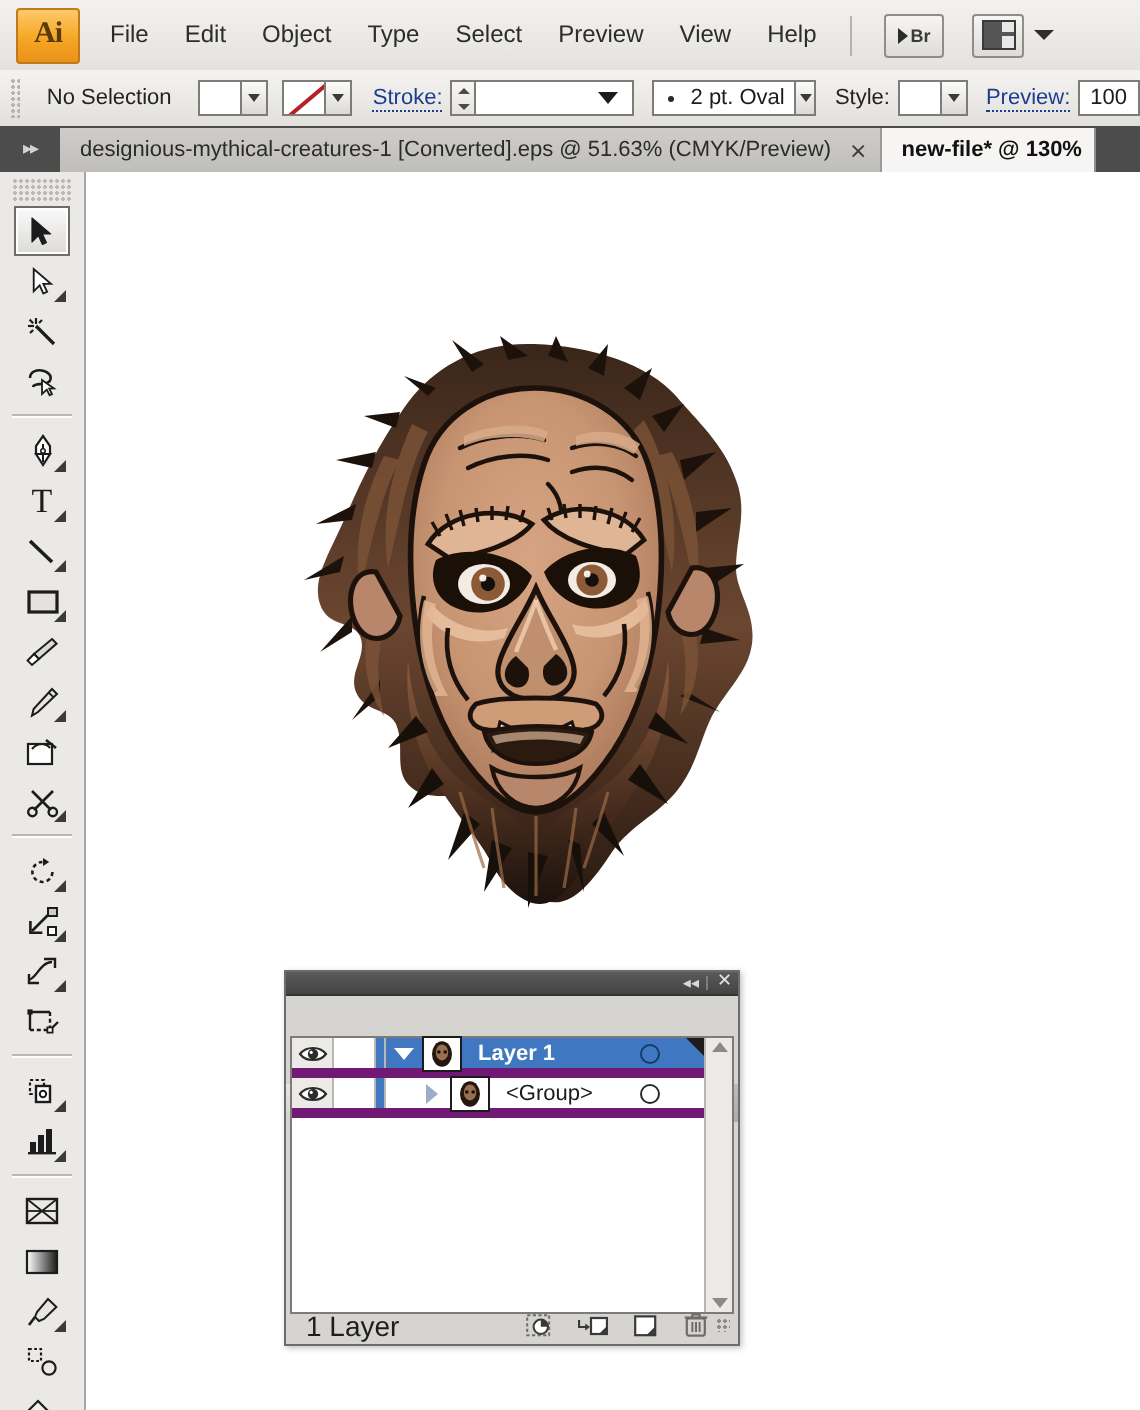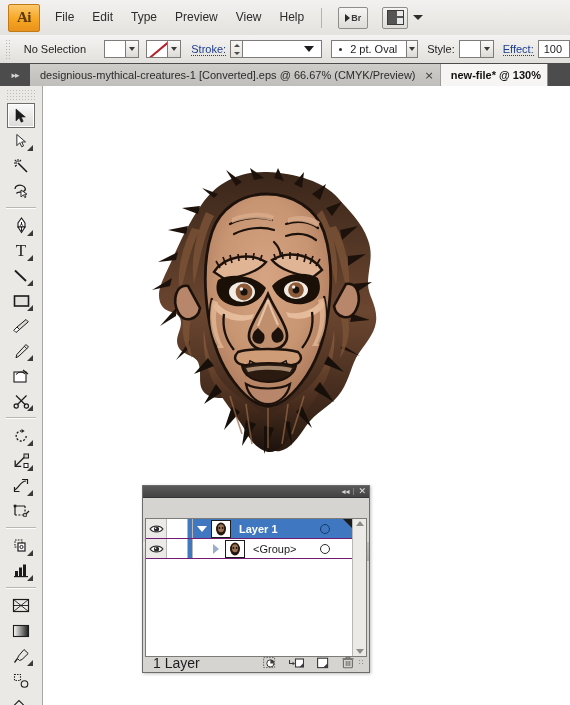--- a/index.html
+++ b/index.html
@@ -222,21 +222,21 @@
   .lp-menu .mlines{display:flex;flex-direction:column;gap:2px;}
   .lp-menu .mlines span{display:block;width:10px;height:1.5px;background:#2c2c2c;}
   .lp-body{
     position:absolute;left:2px;top:32px;width:222px;height:139px;
     background:#ffffff;border:1px solid #7d7b78;box-sizing:border-box;
     display:flex;
   }
   .lp-rows{flex:1;display:flex;flex-direction:column;}
   .lrow{
     height:20px;display:flex;align-items:center;
-    border-bottom:1px solid #701a75;box-sizing:border-box;position:relative;
+    border-bottom:5px solid #701a75;box-sizing:border-box;position:relative;
   }
   .lrow.selected .lrow-main{background:#3f78c0;}
   .lrow-eyecol{
     width:21px;height:100%;display:flex;align-items:center;justify-content:center;
     border-right:1px solid #b9b7b4;background:#eceae7;box-sizing:border-box;cursor:default;
   }
   .lrow-lockcol{
     width:21px;height:100%;border-right:1px solid #b9b7b4;background:#fff;box-sizing:border-box;cursor:default;
   }
   .lrow-colorbar{width:5px;height:100%;background:#3f78c0;border-right:1px solid #b9b7b4;box-sizing:border-box;}
@@ -286,21 +286,23 @@
 </head>
 <body>
 
 <div class="app">
 
   <div class="menubar">
     <div class="ai-logo">Ai</div>
     <div class="menu-items">
       <div class="menu-item">File</div>
       <div class="menu-item">Edit</div>
+      <div class="menu-item">Object</div>
       <div class="menu-item">Type</div>
+      <div class="menu-item">Select</div>
       <div class="menu-item">Preview</div>
       <div class="menu-item">View</div>
       <div class="menu-item">Help</div>
     </div>
     <div class="menu-sep"></div>
     <div class="br-btn">
       <span class="tri"></span>
       <span>Br</span>
     </div>
     <div class="arrange-btn">
@@ -347,30 +349,30 @@
       </div>
 
     <div class="cb-label" style="margin-left:9px;">Style:</div>
     <div style="display:flex;align-items:center;margin-left:4px;">
       <div class="swatch-box"></div>
       <div class="mini-dd">
           <span class="t"></span>
         </div>
     </div>
 
-    <div class="cb-link" style="margin-left:9px;">Effect:</div>
+    <div class="cb-link" style="margin-left:9px;">Preview:</div>
     <div class="opacity-box" style="margin-left:4px;">100</div>
   </div>
 
   <div class="tabbar">
     <div class="panel-toggle">
       <span class="dbl">▸▸</span>
     </div>
     <div class="doc-tab inactive">
-      <span>designious-mythical-creatures-1 [Converted].eps @ 66.67% (CMYK/Preview)</span>
+      <span>designious-mythical-creatures-1 [Converted].eps @ 51.63% (CMYK/Preview)</span>
       <span class="tab-close">×</span>
     </div>
     <div class="doc-tab active">
       <span>new-file* @ 130%</span>
     </div>
   </div>
 
   <div class="toolcol">
     <div class="tool-grip"></div>
     <div class="tool-inner">

